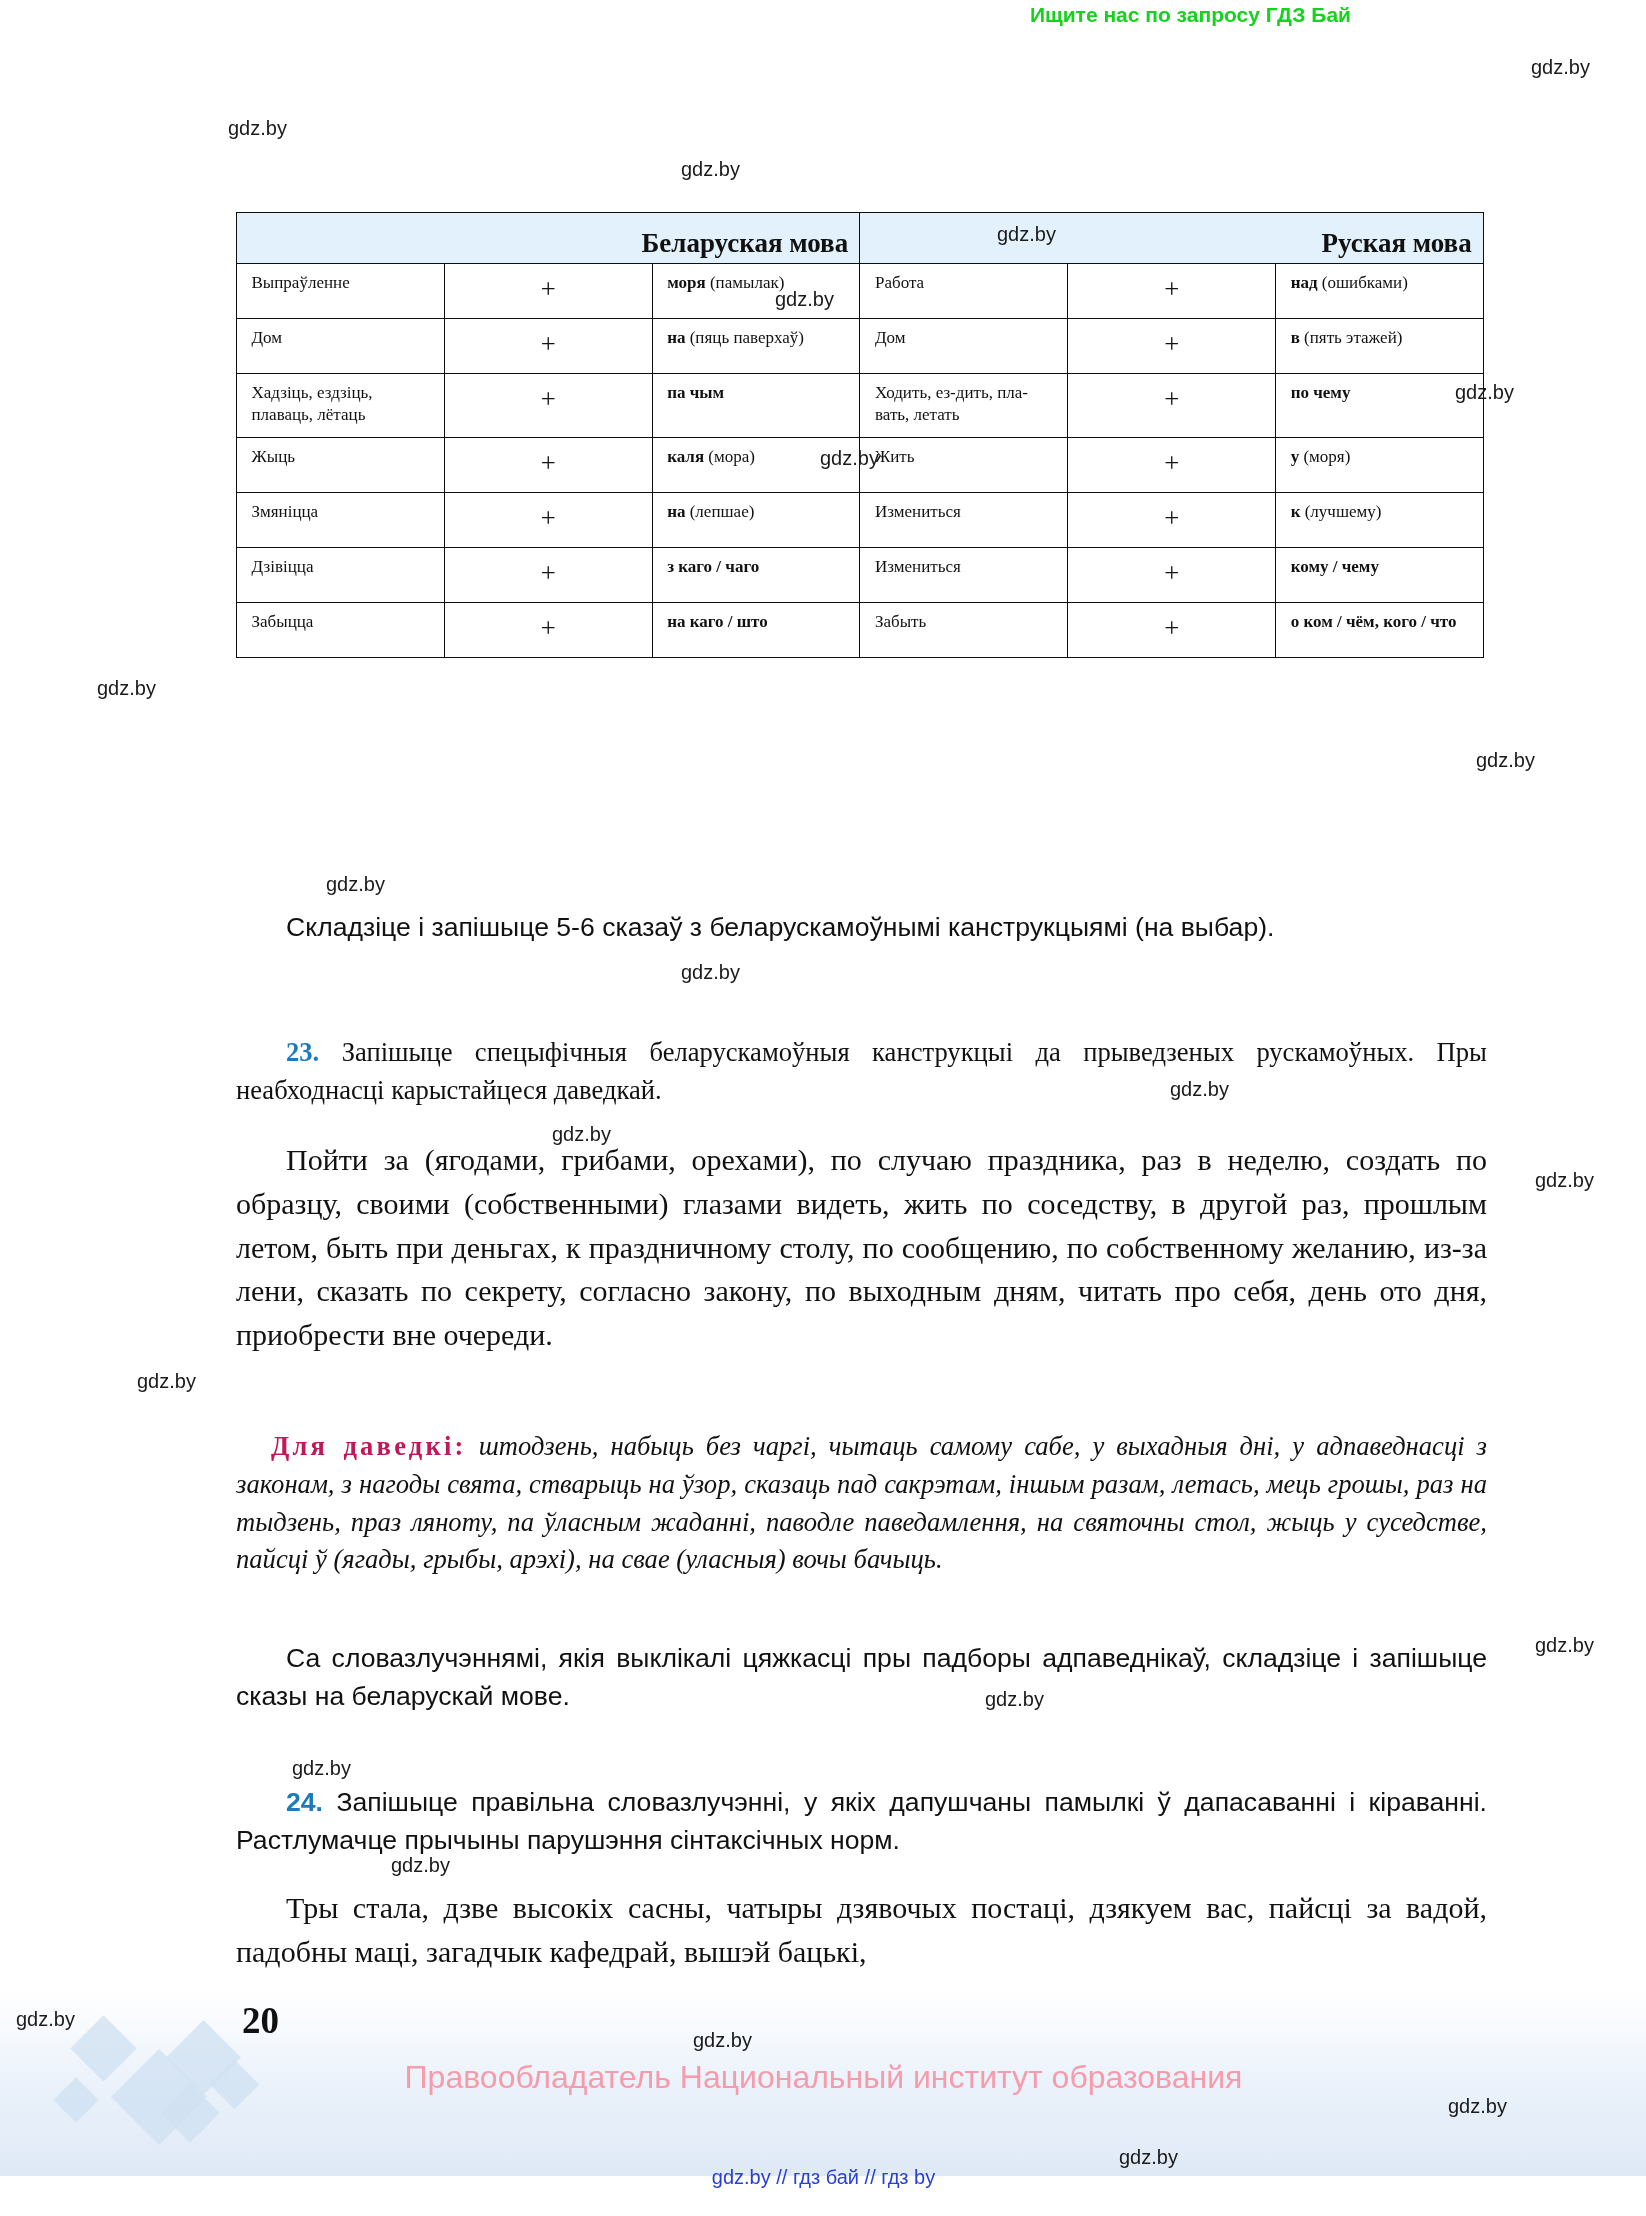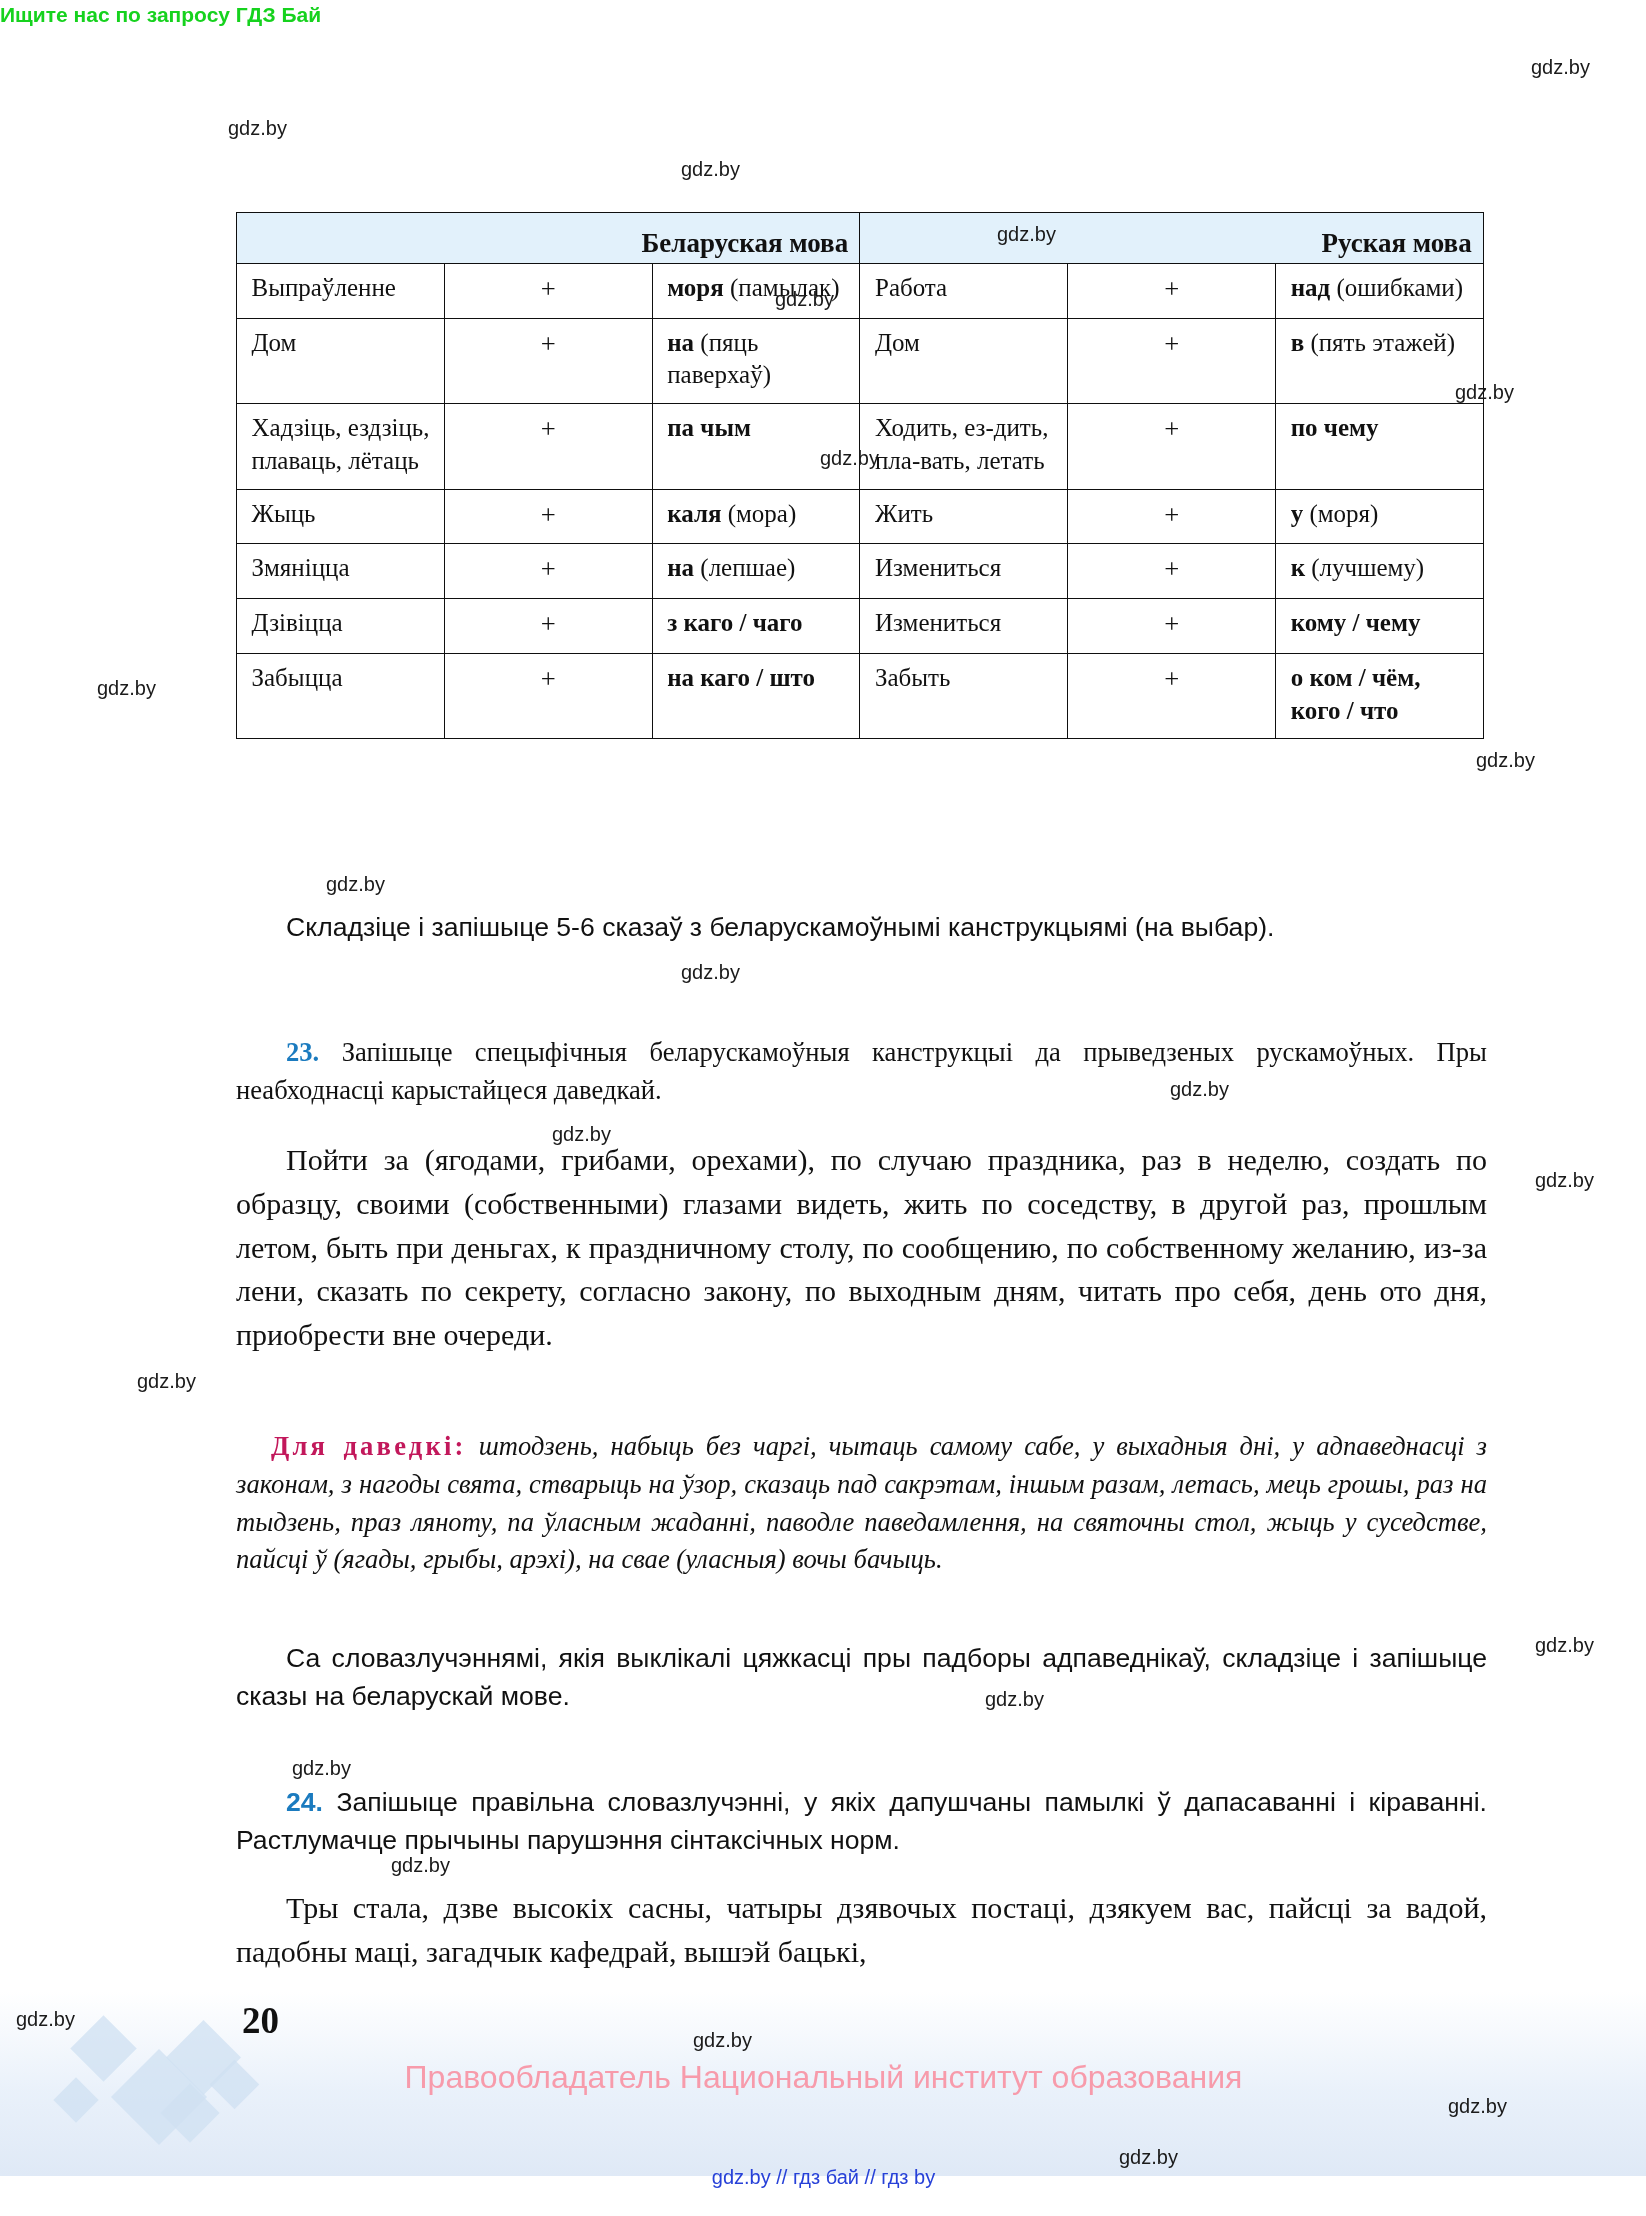--- a/index.html
+++ b/index.html
@@ -12,23 +12,23 @@
     background: #ffffff;
     font-family: "Liberation Serif", serif;
     position: relative;
     overflow: hidden;
   }
 
   
   #top-banner {
     position: absolute;
     top: 3.2px;
-    left: 0;
+    left: 8px;
     width: 1343px;
-    text-align: left;
+    text-align: right;
     font-family: "Liberation Sans", sans-serif;
     font-size: 21px;
     font-weight: 700;
     color: #16d21e;
     letter-spacing: 0px;
   }
 
   
   .wm {
     position: absolute;
@@ -55,21 +55,21 @@
     top: 212px;
     width: 1248px;
     border-collapse: collapse;
     table-layout: fixed;
   }
   #constructions-table td,
   #constructions-table th {
     border: 1.6px solid #0f0f0f;
     padding: 8px 11.3px 11.3px 14.5px;
     vertical-align: top;
-    font-size: 25px;
+    font-size: 17px;
     line-height: 1.30;
     color: #111;
     font-weight: 400;
   }
   #constructions-table th {
     background: #e2f1fb;
     text-align: right;
     font-weight: 700;
     font-size: 27px;
     padding-top: 13px;

